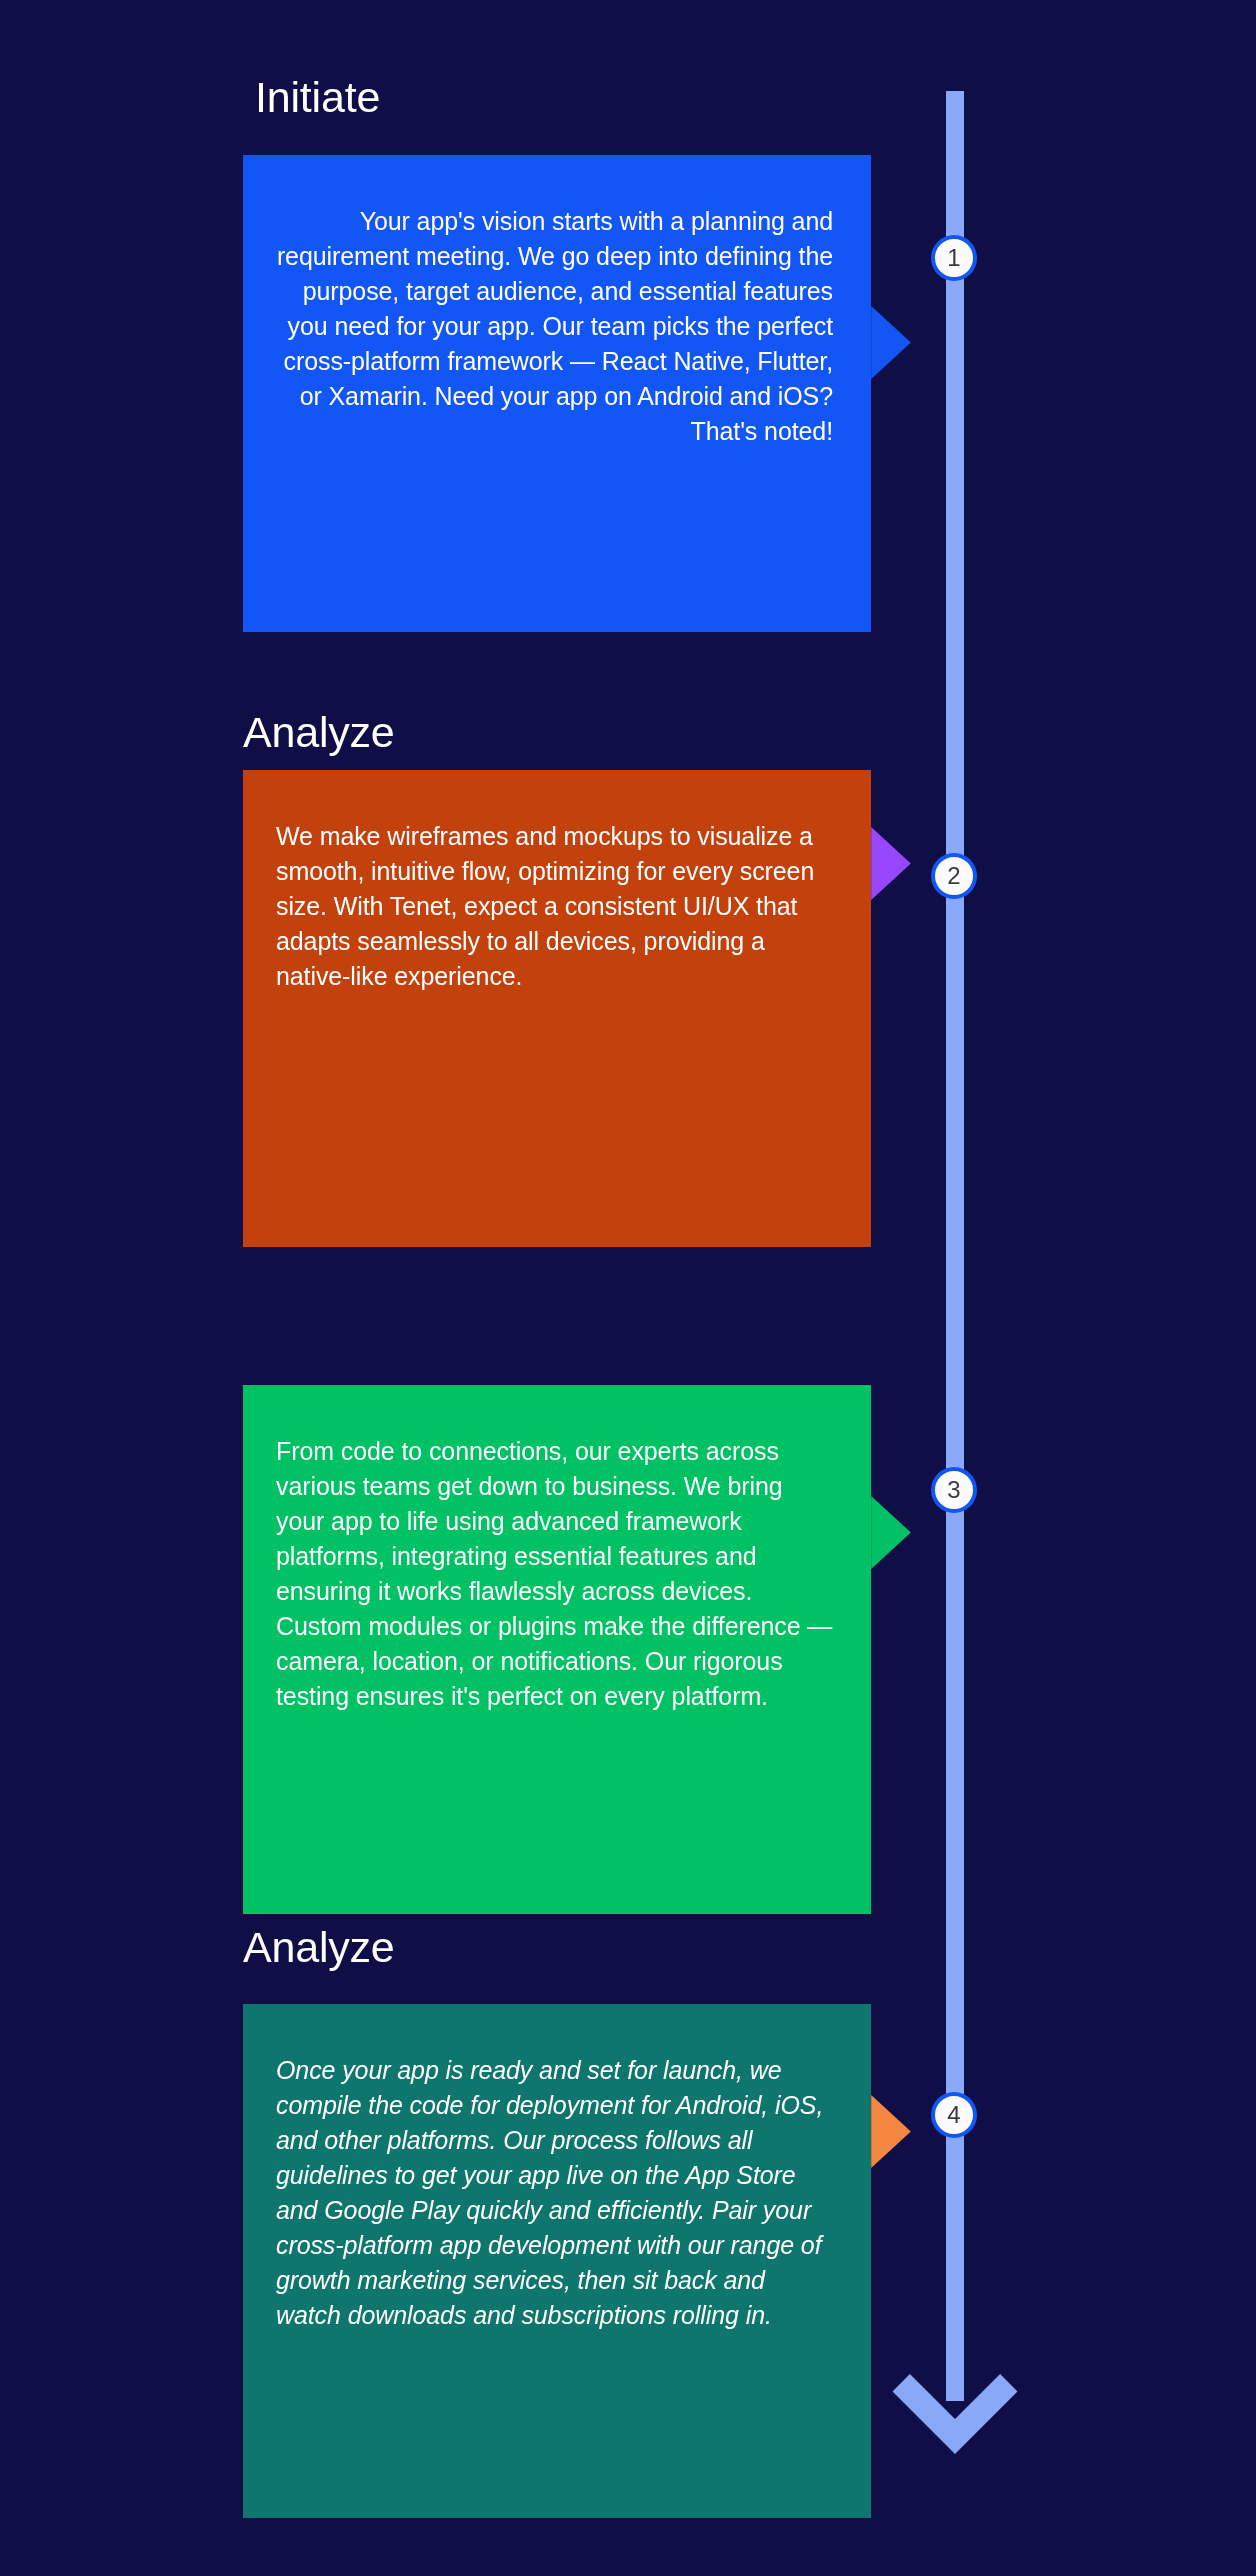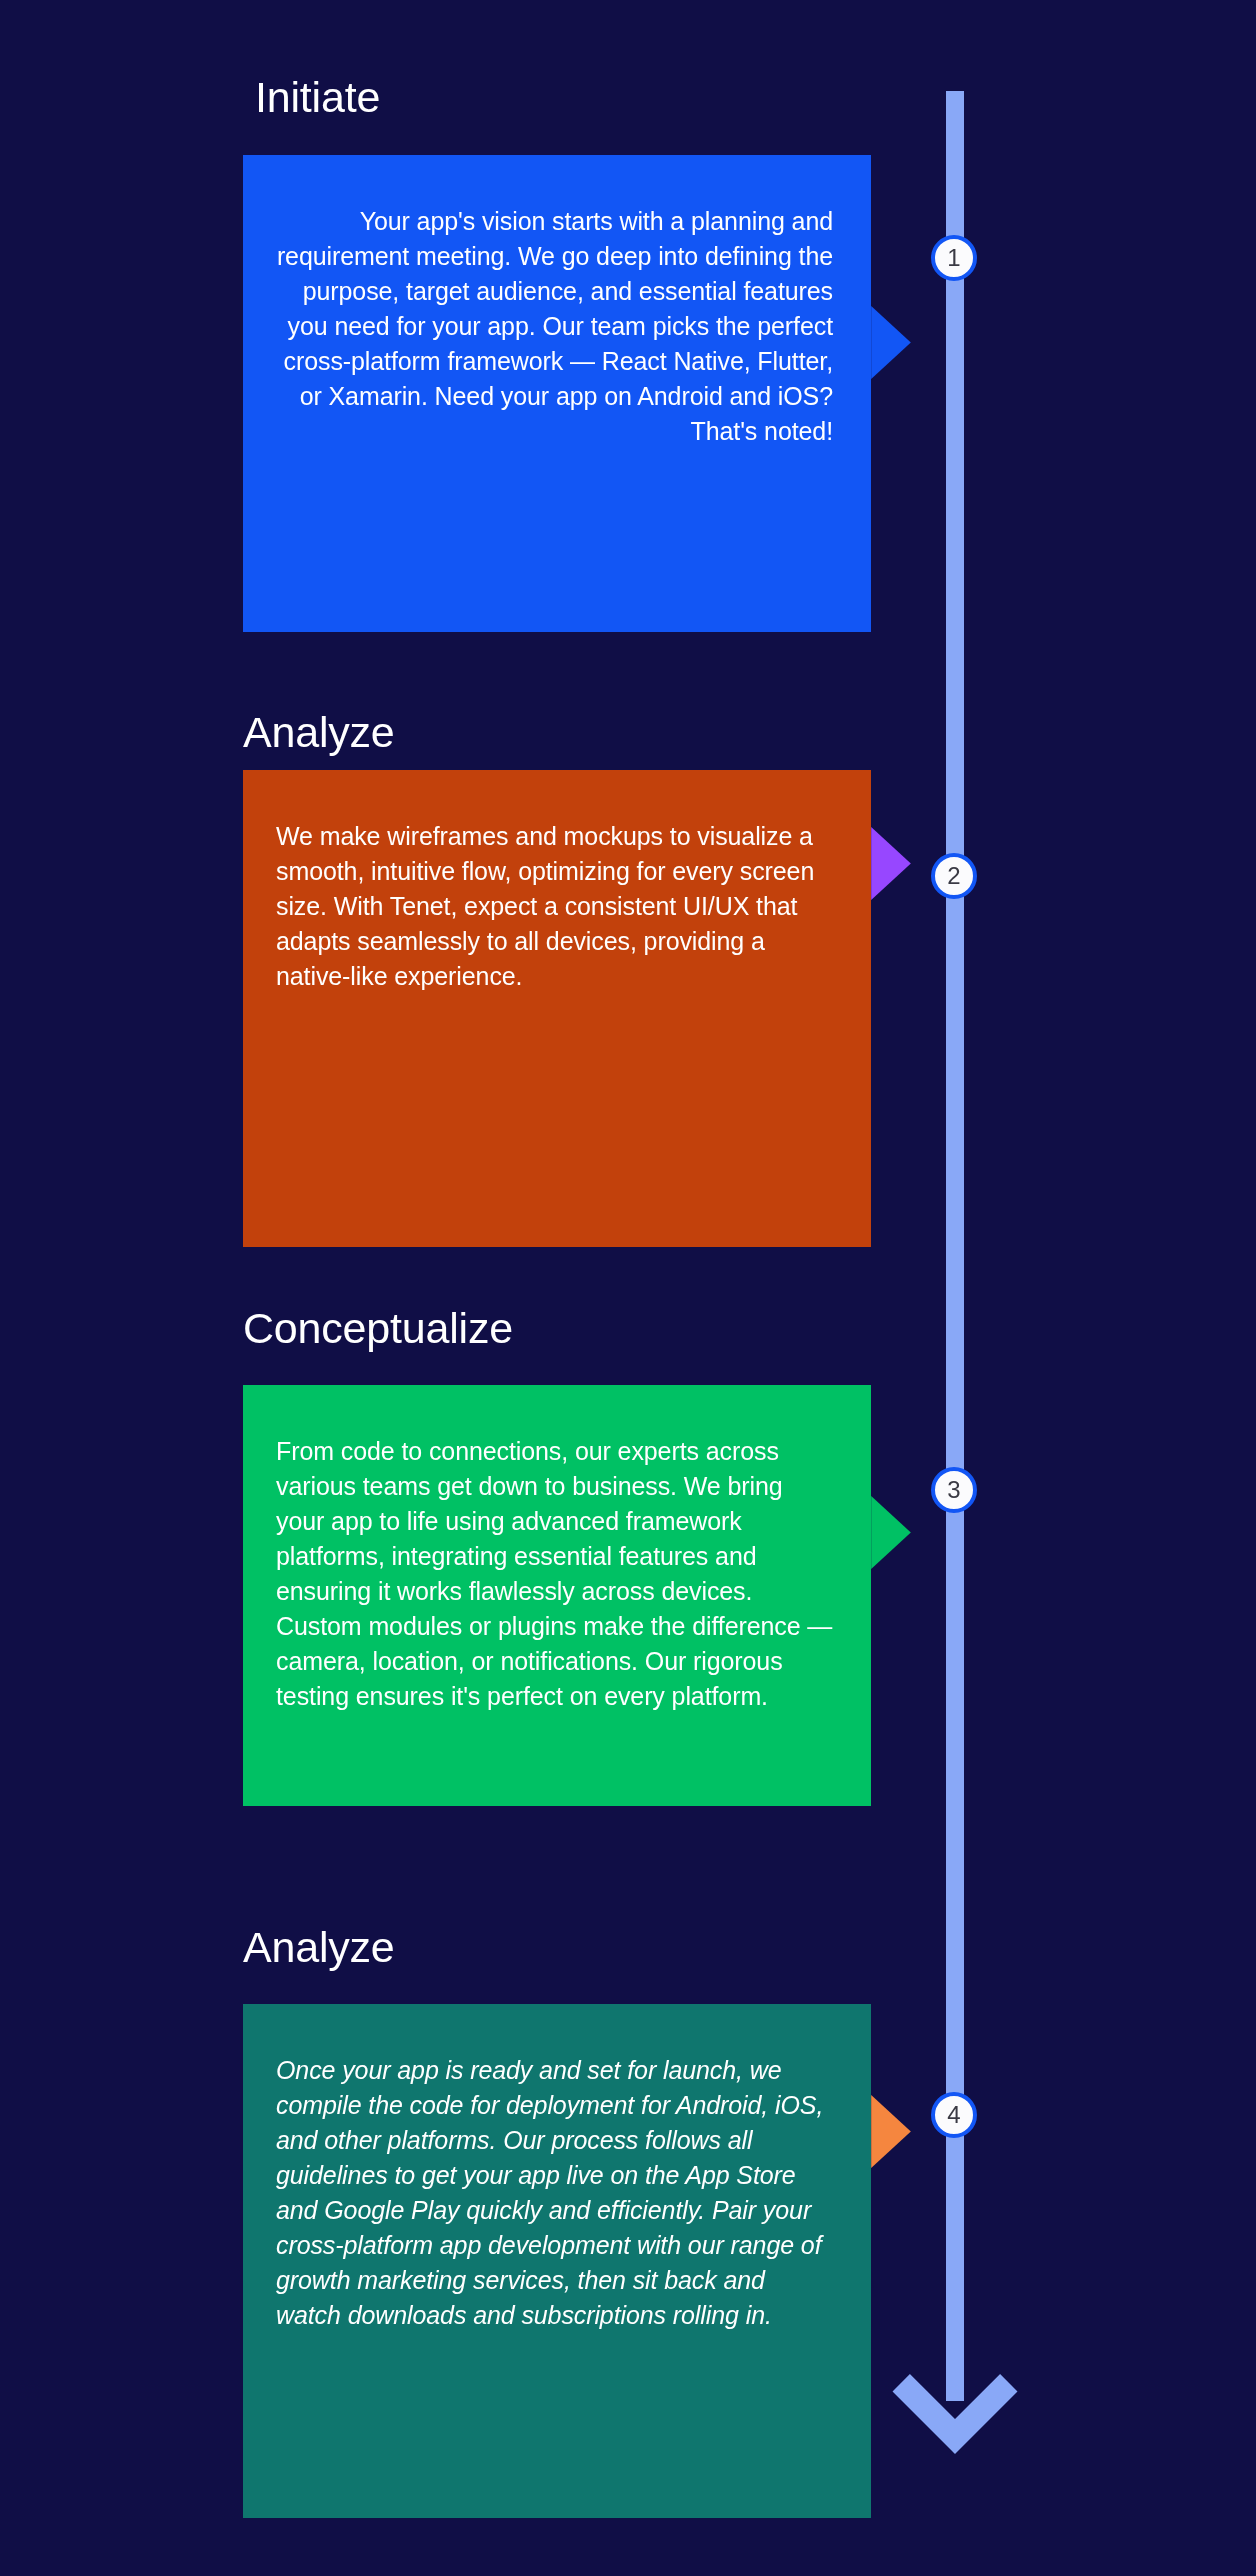--- a/index.html
+++ b/index.html
@@ -99,22 +99,21 @@
     <div class="card-body" style="background: #c2410c;">
       <div class="card-text">We make wireframes and mockups to visualize a smooth, intuitive flow, optimizing for every screen size. With Tenet, expect a consistent UI/UX that adapts seamlessly to all devices, providing a native-like experience.</div>
     </div>
     <div class="card-pointer" id="ptr-2" style="top:57px;">
         <svg width="40" height="73" viewBox="0 0 50 92">
           <polygon points="0,0 50,46 0,92" fill="#9747FF"></polygon>
         </svg>
       </div>
   </div>
 
-  <div class="step-title" style="top:1304px;">Conceptualize</div>
-  <div class="step-card" id="card-3" style="top:1385px; height:421px;">
+  <div class="step-card" id="card-3" style="top:1385px; height:529px;">
     <div class="card-body" style="background: rgb(0, 193, 100);">
       <div class="card-text">From code to connections, our experts across various teams get down to business. We bring your app to life using advanced framework platforms, integrating essential features and ensuring it works flawlessly across devices. Custom modules or plugins make the difference — camera, location, or notifications. Our rigorous testing ensures it's perfect on every platform.</div>
     </div>
     <div class="card-pointer" id="ptr-3" style="top:111px;">
         <svg width="40" height="73" viewBox="0 0 50 92">
           <polygon points="0,0 50,46 0,92" fill="#00C164"></polygon>
         </svg>
       </div>
   </div>
 

